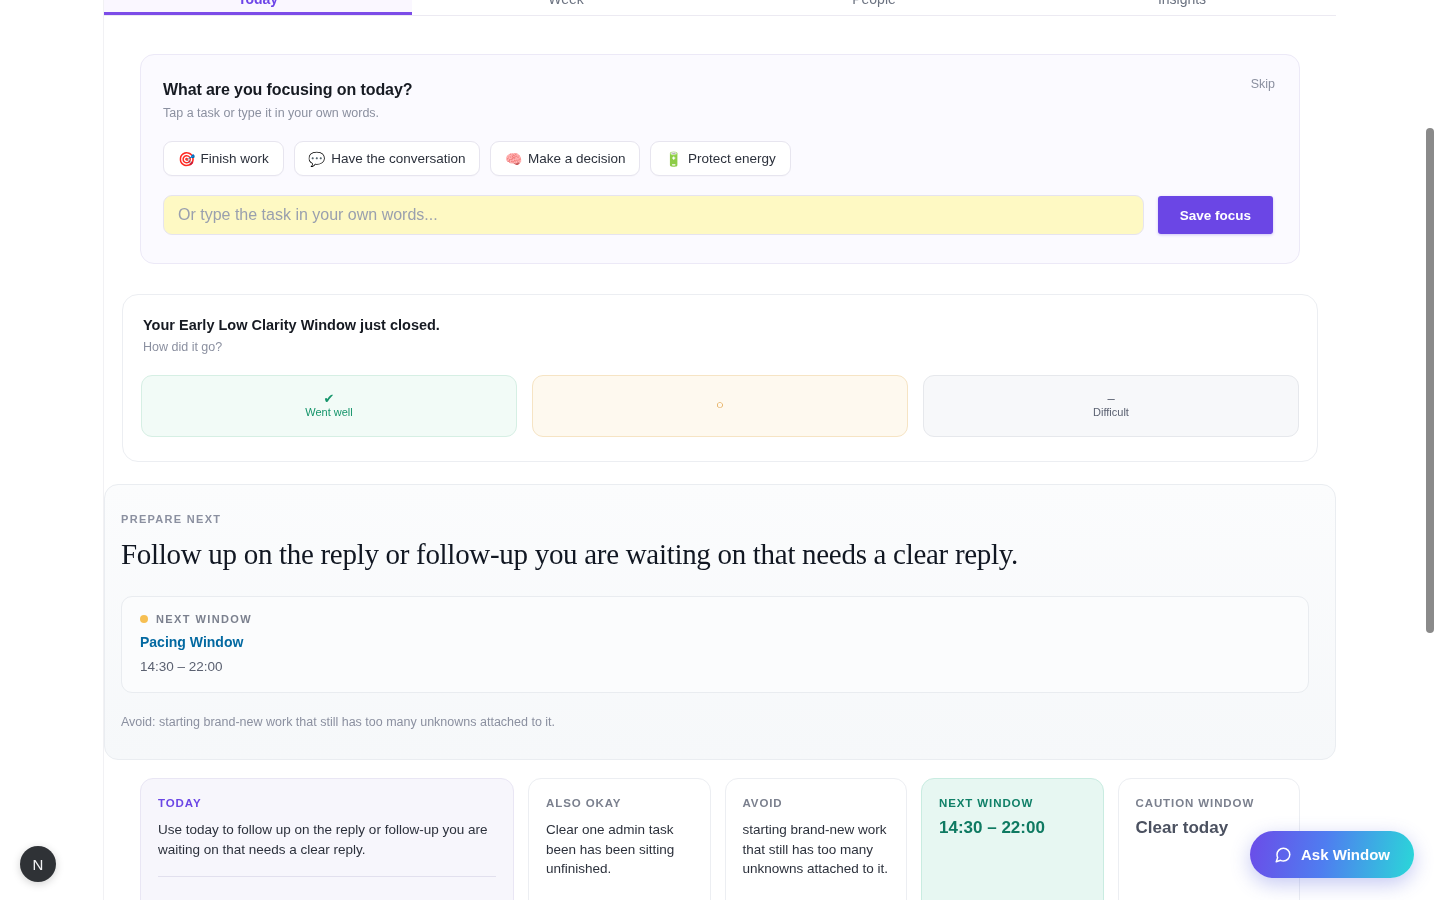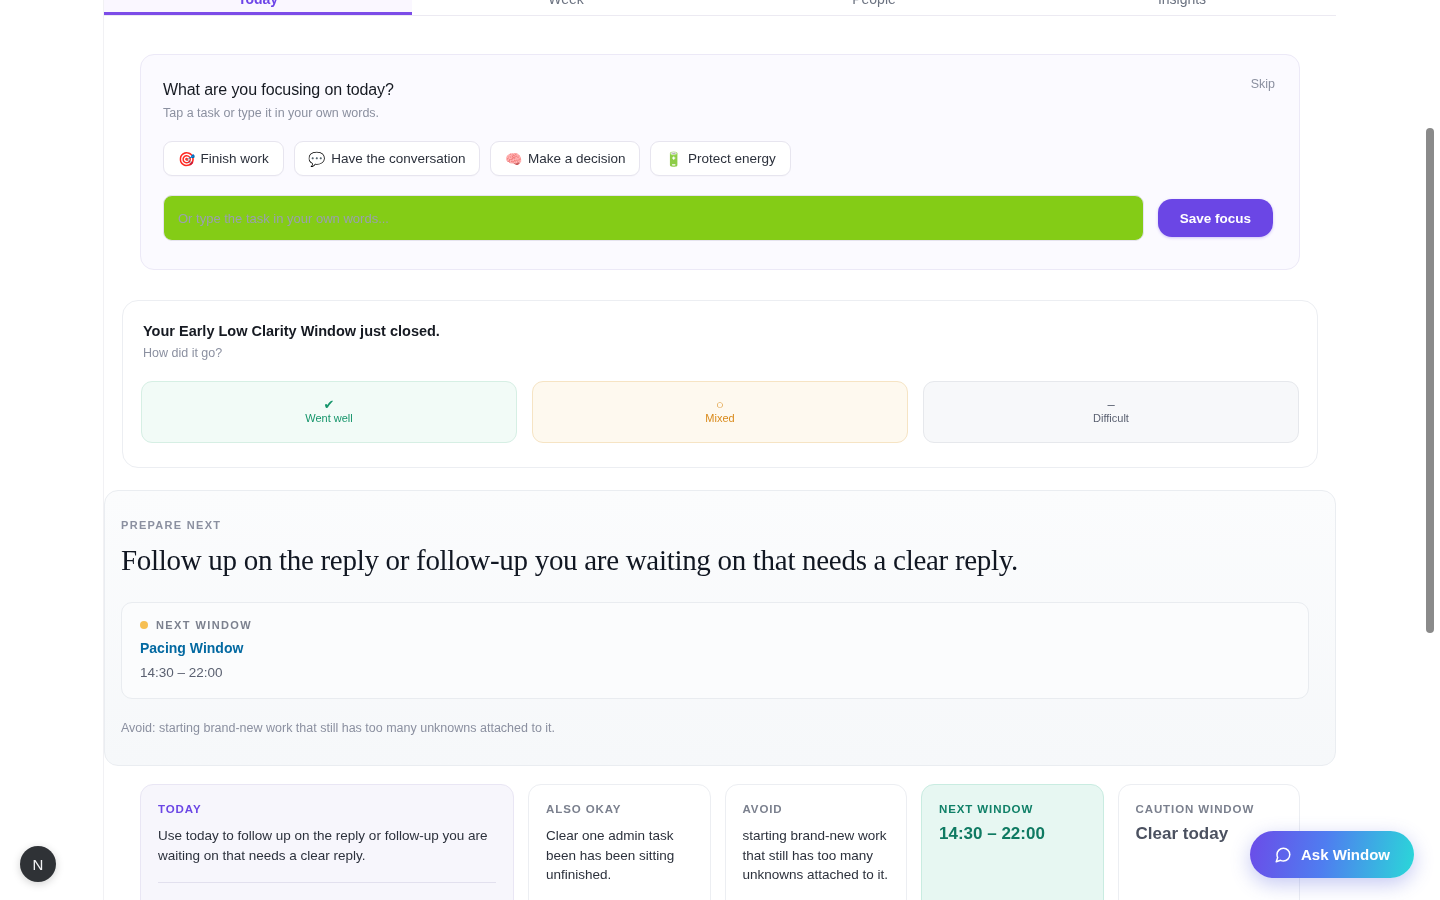--- a/index.html
+++ b/index.html
@@ -86,21 +86,21 @@
   .focus-card {
     position: relative;
     margin: 38px 36px 0 36px;
     background: #fbfaff;
     border: 1px solid #ece9f7;
     border-radius: 14px;
     padding: 26px 26px 28px 22px;
   }
   .focus-title {
     font-size: 16px;
-    font-weight: 400;
+    font-weight: 700;
     color: #161a22;
     letter-spacing: -0.1px;
   }
   .focus-sub {
     margin-top: 7px;
     font-size: 12.5px;
     color: #8b90a0;
   }
   .skip-link {
     position: absolute;
@@ -132,36 +132,36 @@
   .chip .emoji { font-size: 14px; line-height: 1; }
 
   .focus-row {
     display: flex;
     align-items: center;
     gap: 14px;
     margin-top: 19px;
   }
   .focus-input {
     flex: 1;
-    height: 46px;
+    height: 40px;
     border: 1px solid #e6e4ef;
     border-radius: 9px;
-    background: #84cc16;
+    background: #fef9c3;
     padding: 0 14px;
-    font-size: 13px;
+    font-size: 16px;
     font-family: "Liberation Sans", sans-serif;
     color: #2c313c;
     outline: none;
   }
   .focus-input::placeholder { color: #9aa0ae; }
   .save-btn {
     height: 38px;
     padding: 0 22px;
     border: none;
-    border-radius: 14px;
+    border-radius: 3px;
     background: #6b46e5;
     color: #ffffff;
     font-size: 13.5px;
     font-weight: 700;
     font-family: "Liberation Sans", sans-serif;
     cursor: pointer;
     box-shadow: 0 1px 3px rgba(107,70,229,0.3);
   }
 
   
@@ -423,21 +423,20 @@
       <section class="reflect-card">
         <h3 class="reflect-title">Your Early Low Clarity Window just closed.</h3>
         <p class="reflect-sub">How did it go?</p>
         <div class="reflect-options">
           <button class="reflect-opt opt-good">
             <span class="glyph">✔</span>
             <span class="olabel">Went well</span>
           </button>
           <button class="reflect-opt opt-mixed">
             <span class="glyph">○</span>
-            <span class="olabel">Mixed</span>
           </button>
           <button class="reflect-opt opt-hard">
             <span class="glyph">–</span>
             <span class="olabel">Difficult</span>
           </button>
         </div>
       </section>
 
       <section class="prepare">
         <div class="prepare-kicker">PREPARE NEXT</div>

